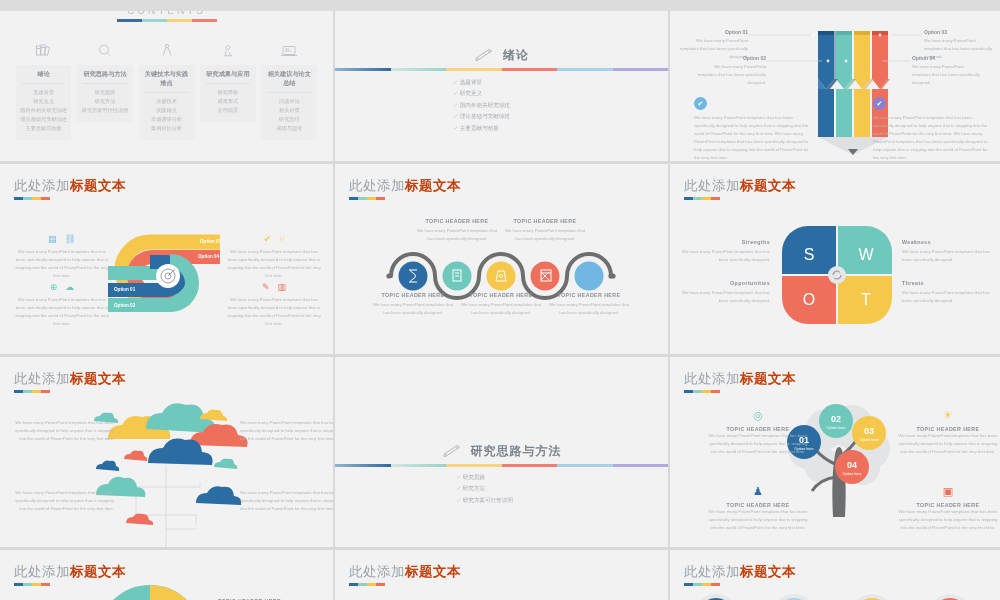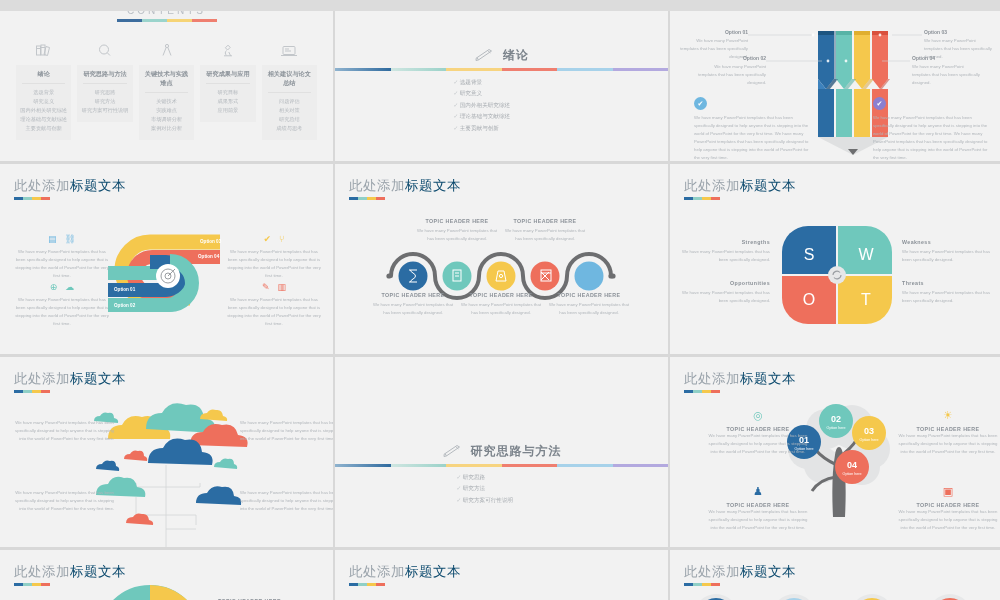--- a/index.html
+++ b/index.html
@@ -22,21 +22,21 @@
     background: #f2f2f2;
     position: relative;
     overflow: hidden;
   }
   
   .title-cn {
     position: absolute; left: 14px; top: 13px;
     font-size: 13.5px; letter-spacing: .5px;
     color: #9aa3ab; white-space: nowrap;
   }
-  .title-cn .hl { color: #0c4a6e; }
+  .title-cn .hl { color: #c2410c; font-weight: bold; }
   .title-rule {
     position: absolute; left: 14px; top: 33px;
     width: 36px; height: 3px; display: flex;
   }
   .title-rule i { flex: 1; display: block; }
   .title-rule i:nth-child(1){ background:#2b6ca3; }
   .title-rule i:nth-child(2){ background:#8fcfc6; }
   .title-rule i:nth-child(3){ background:#f5c84c; }
   .title-rule i:nth-child(4){ background:#ee6f5c; }
 

